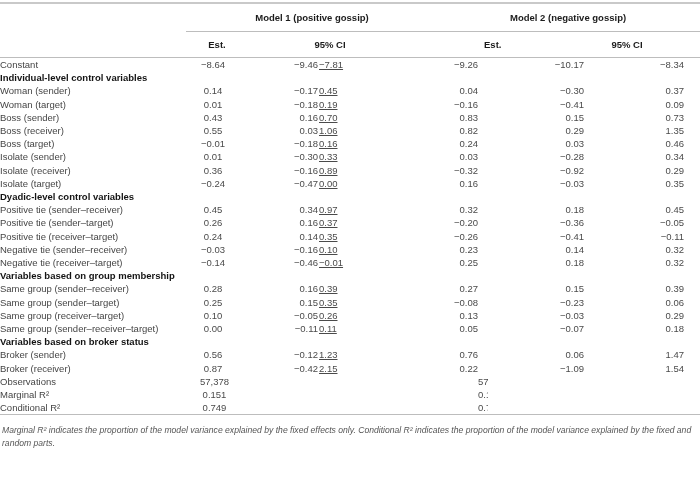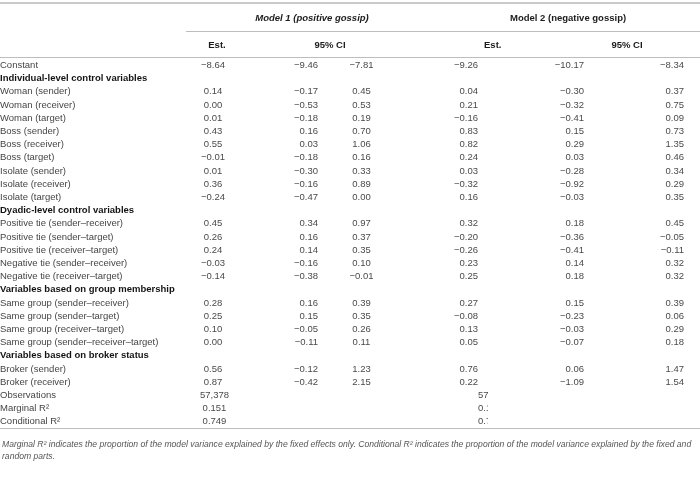--- a/index.html
+++ b/index.html
@@ -9,38 +9,38 @@
   }
   table{
     width:700px;border-collapse:collapse;table-layout:fixed;
     border-top:2px solid #c9c9c9;border-bottom:1px solid #bdbdbd;
   }
   col.c1{width:186px;} col.c2{width:57px;} col.c3{width:76px;} col.c4{width:85px;}
   col.c5{width:84px;} col.c6{width:100px;} col.c7{width:112px;}
   thead th{font-weight:bold;color:#1c1c1c;font-size:9.5px;padding:0;white-space:nowrap;}
   .spanner-row th{height:27px;vertical-align:middle;}
   .spanner{text-align:center;border-bottom:1px solid #bdbdbd;}
-  .spanner.m1{padding-left:34px;font-style:italic;}
+  .spanner.m1{padding-left:34px;}
   .spanner.m2{padding-left:32px;}
   .subheader-row th{height:25px;vertical-align:middle;border-bottom:1px solid #bdbdbd;}
   .subheader-row .est{text-align:center;}
   th.m1est{padding-left:5px;}
   th.m2est{padding-left:80px;}
   .subheader-row .ci{text-align:center;}
   th.m1ci{padding-left:13px;}
   th.m2ci{padding-left:66px;}
   tbody td{
     font-size:9.5px;color:#4a4a4a;height:13.2px;line-height:13.2px;
     padding:0;white-space:nowrap;overflow:hidden;
   }
   .label-cell{text-align:left;color:#454545;}
   .section-label{font-weight:bold;color:#141414;}
   .c-m1est{text-align:center;padding-right:3px;}
   .c-m1lo{text-align:right;padding-right:1px;}
-  .c-m1hi{text-align:center;}
+  .c-m1hi{text-align:left;text-decoration:underline;}
   .c-m2est{text-align:right;padding-right:10px;}
   .c-m2lo{text-align:right;padding-right:4px;}
   .c-m2hi{text-align:right;padding-right:16px;}
   td.stat-m1{text-align:center;}
   td.stat-m2{text-align:center;padding-left:74px;}
   .footnote{
     margin:9px 2px 0 2px;font-size:8.6px;font-style:italic;color:#555555;
     line-height:1.45;
   }
 </style>
@@ -88,29 +88,20 @@
         <tr>
           <td class="label-cell">Woman (sender)</td>
           <td class="c-m1est">0.14</td>
           <td class="c-m1lo">−0.17</td>
           <td class="c-m1hi">0.45</td>
           <td class="c-m2est">0.04</td>
           <td class="c-m2lo">−0.30</td>
           <td class="c-m2hi">0.37</td>
         </tr>
         <tr>
-          <td class="label-cell">Woman (receiver)</td>
-          <td class="c-m1est">0.00</td>
-          <td class="c-m1lo">−0.53</td>
-          <td class="c-m1hi">0.53</td>
-          <td class="c-m2est">0.21</td>
-          <td class="c-m2lo">−0.32</td>
-          <td class="c-m2hi">0.75</td>
-        </tr>
-        <tr>
           <td class="label-cell">Woman (target)</td>
           <td class="c-m1est">0.01</td>
           <td class="c-m1lo">−0.18</td>
           <td class="c-m1hi">0.19</td>
           <td class="c-m2est">−0.16</td>
           <td class="c-m2lo">−0.41</td>
           <td class="c-m2hi">0.09</td>
         </tr>
         <tr>
           <td class="label-cell">Boss (sender)</td>
@@ -201,21 +192,21 @@
           <td class="c-m1est">−0.03</td>
           <td class="c-m1lo">−0.16</td>
           <td class="c-m1hi">0.10</td>
           <td class="c-m2est">0.23</td>
           <td class="c-m2lo">0.14</td>
           <td class="c-m2hi">0.32</td>
         </tr>
         <tr>
           <td class="label-cell">Negative tie (receiver–target)</td>
           <td class="c-m1est">−0.14</td>
-          <td class="c-m1lo">−0.38</td>
+          <td class="c-m1lo">−0.46</td>
           <td class="c-m1hi">−0.01</td>
           <td class="c-m2est">0.25</td>
           <td class="c-m2lo">0.18</td>
           <td class="c-m2hi">0.32</td>
         </tr>
         <tr>
           <td class="section-label" colspan="7">Variables based on group membership</td>
         </tr>
         <tr>
           <td class="label-cell">Same group (sender–receiver)</td>

